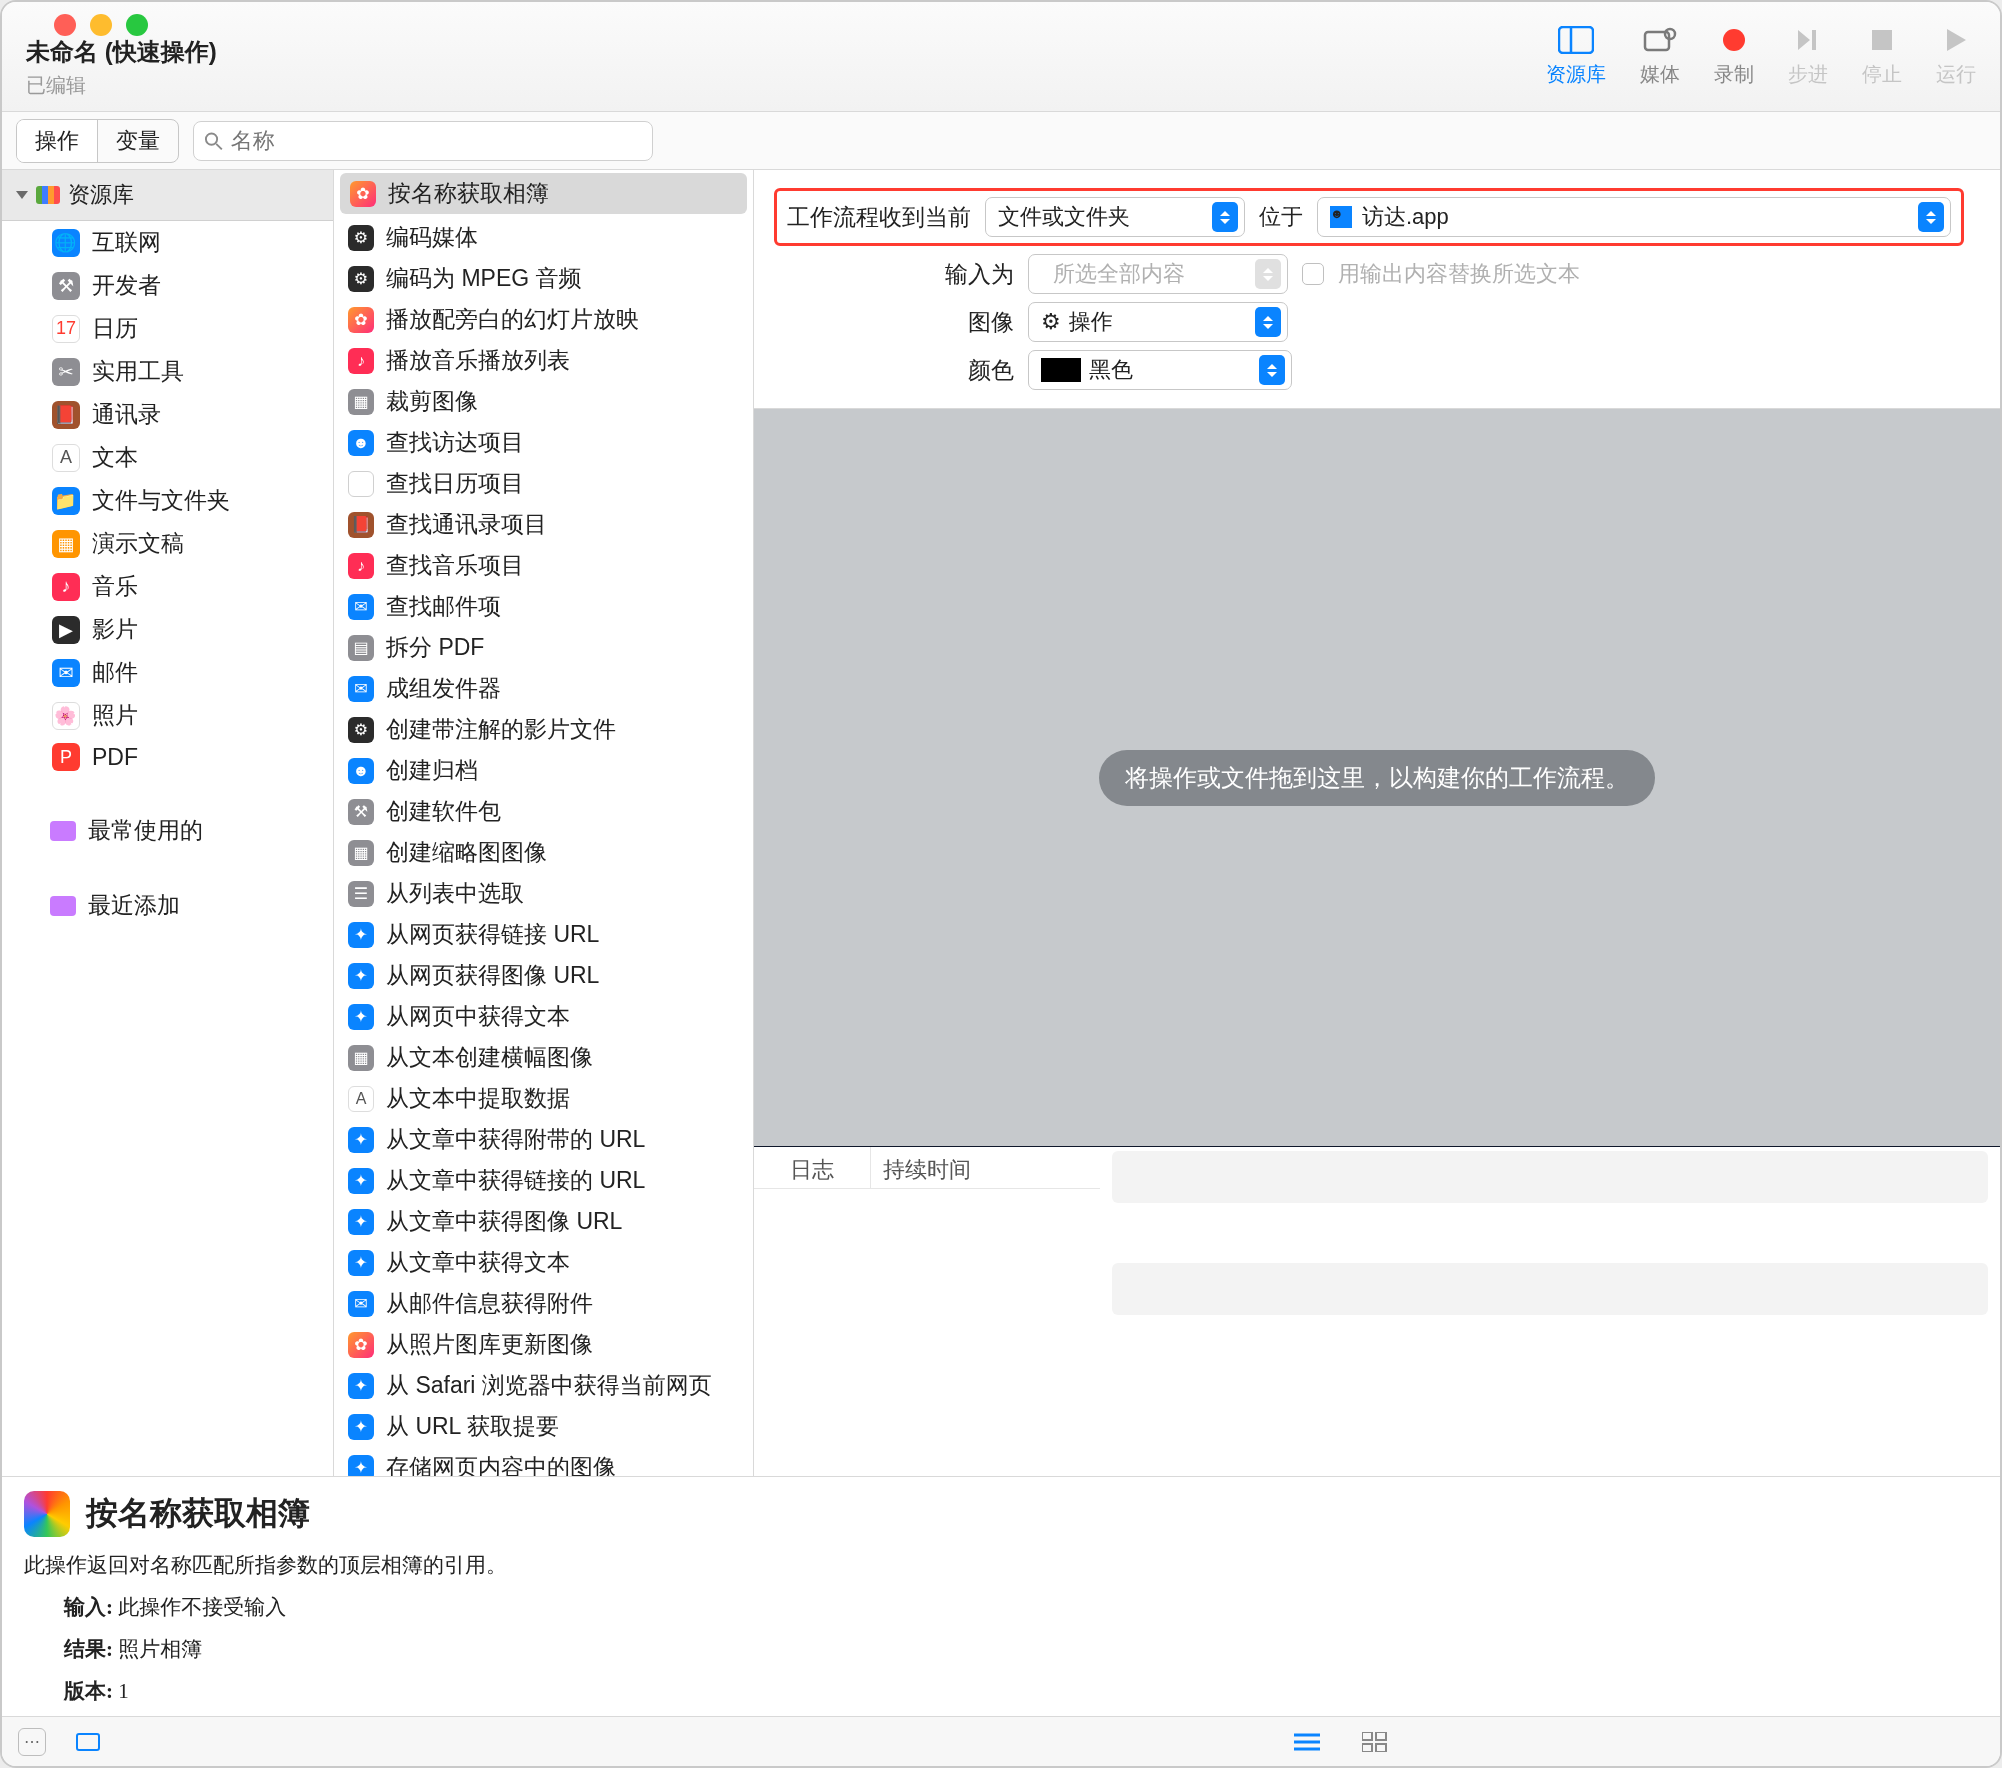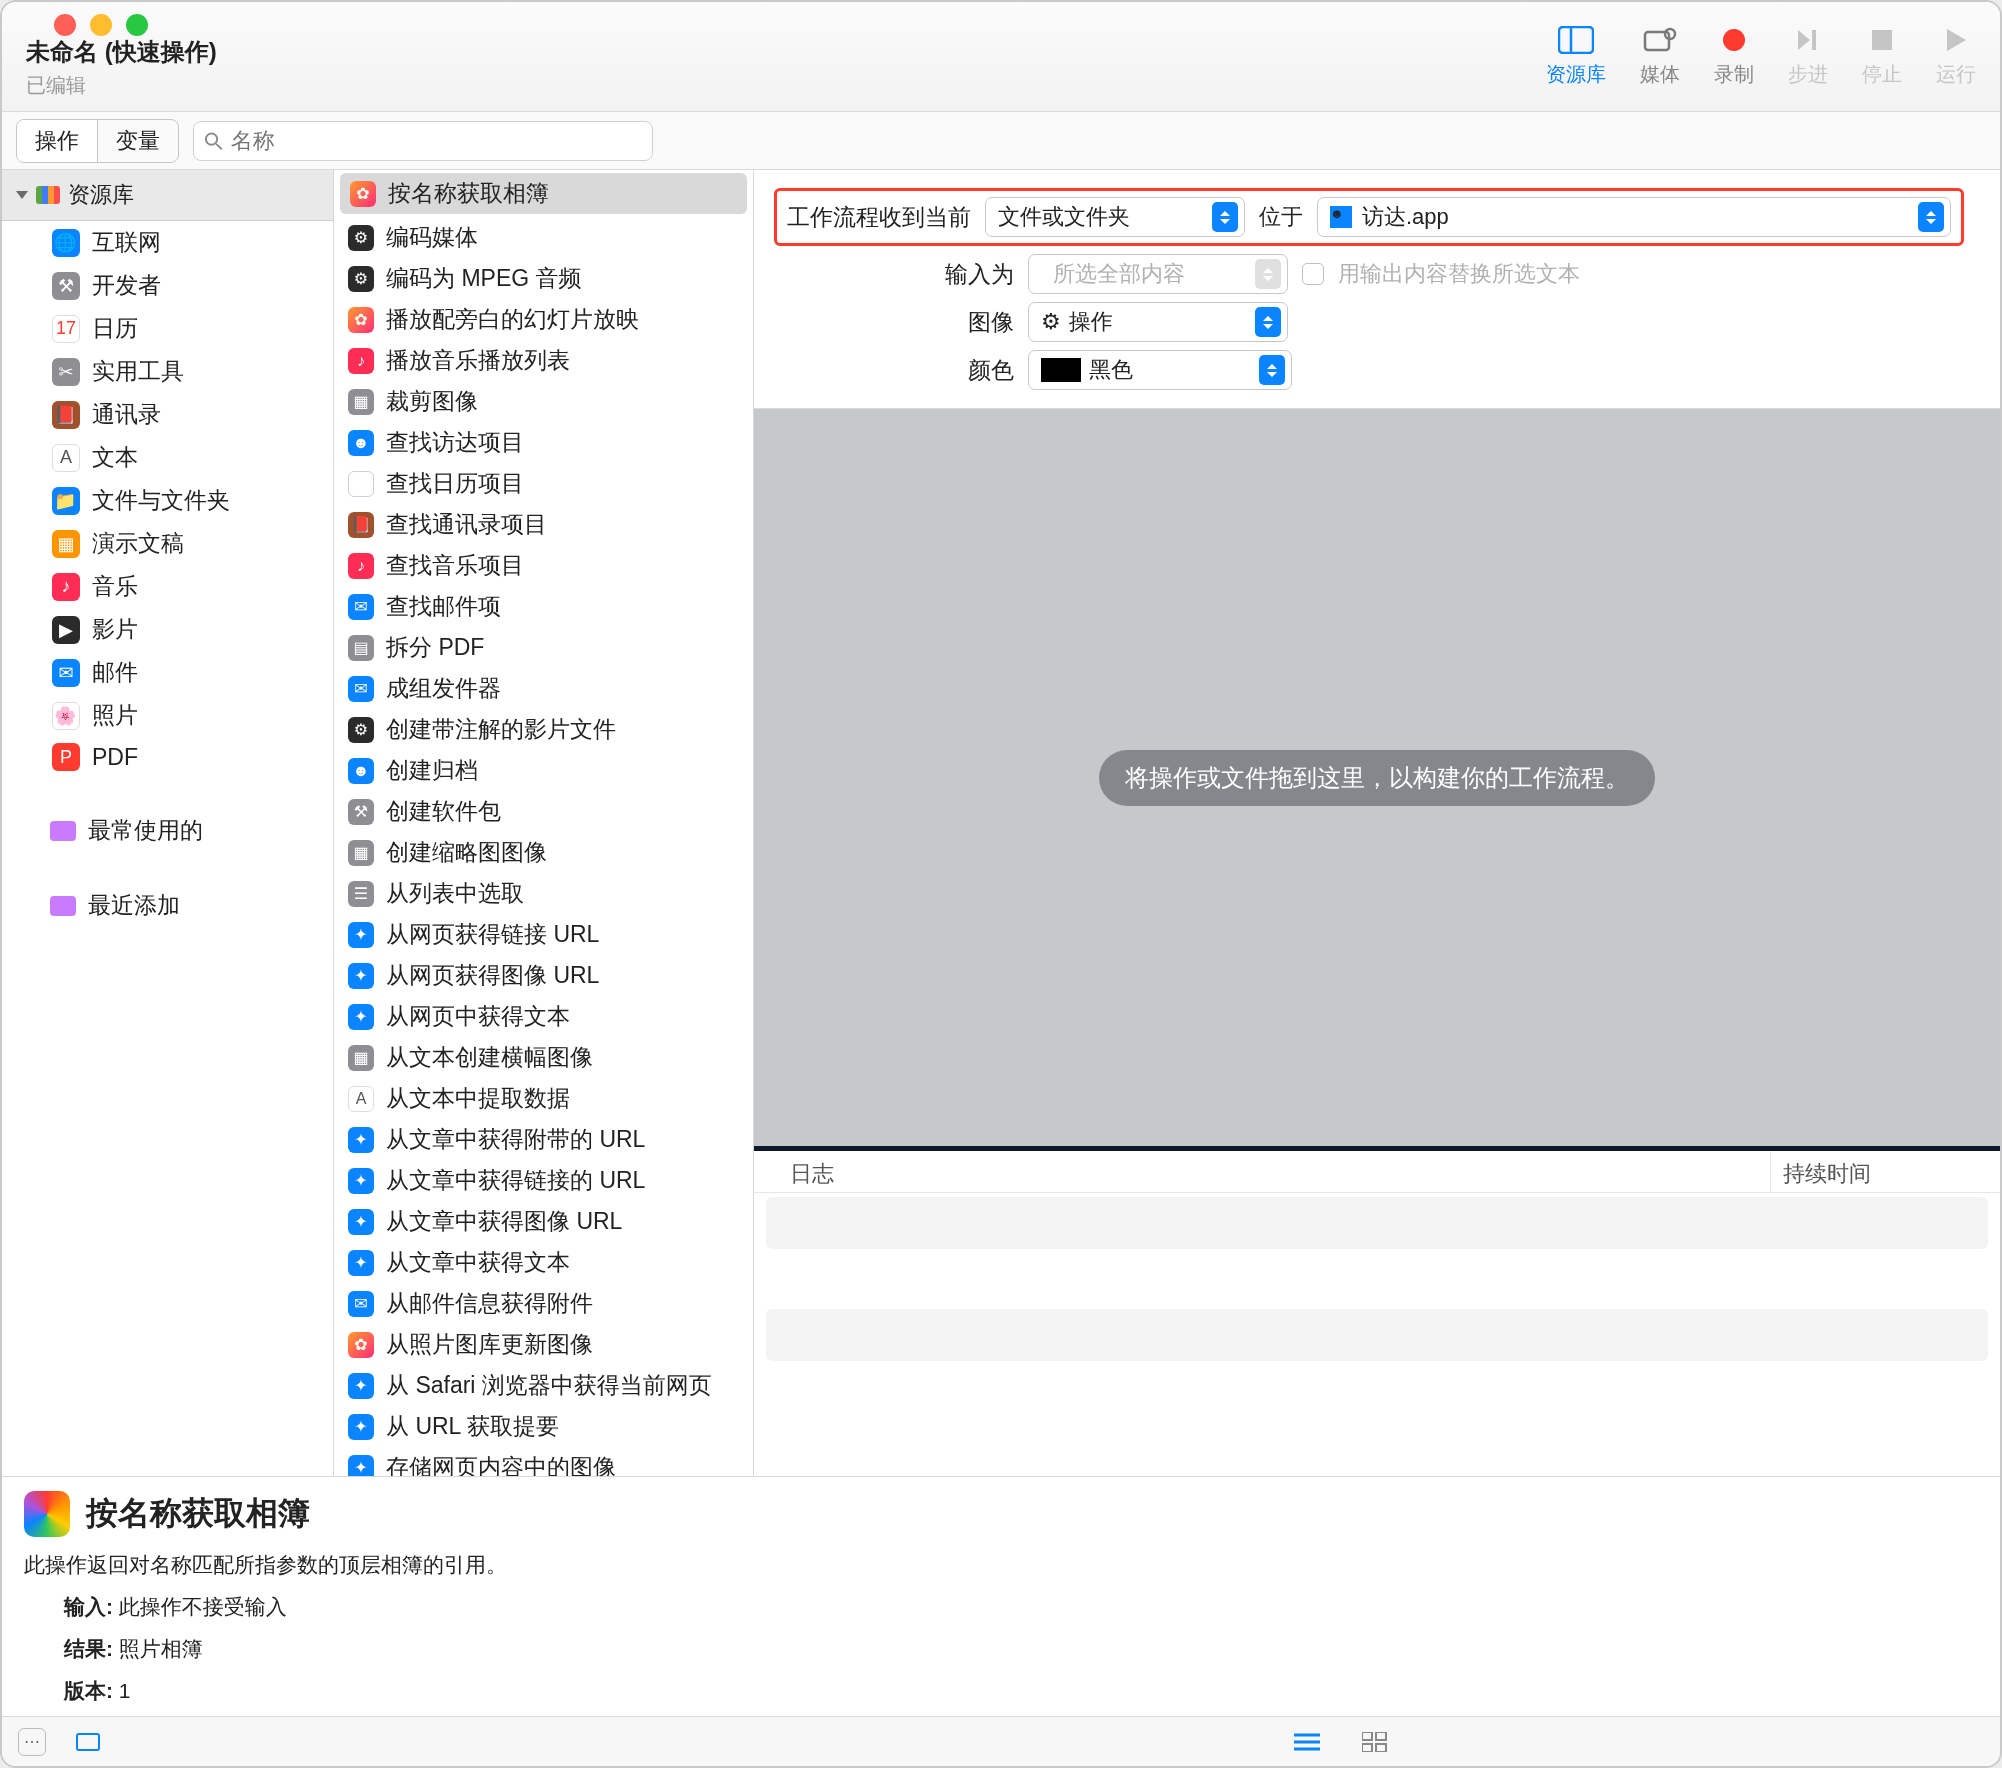--- a/index.html
+++ b/index.html
@@ -76,35 +76,35 @@
 .popup.dis .end { background:#e0e0e0; }
 .chk { width:22px;height:22px;border:1px solid #c0c0c0;border-radius:5px;background:#fff; }
 .swatch{width:40px;height:24px;background:#000;margin-right:8px;}
 .redbox { border:3px solid #ff3b30; border-radius:6px; padding:6px 10px; display:flex; align-items:center; gap:14px; }
 
 
 .canvas { flex:1; background:#c6c9cc; display:flex; align-items:center; justify-content:center; position:relative; }
 .canvas-hint { background:rgba(120,124,129,0.85); color:#fff; padding:12px 26px; border-radius:30px; font-size:24px; }
 
 
-.logpanel { height:330px; border-top:5px solid #0f172a; display:flex; flex-direction:column; background:#fff; }
+.logpanel { height:330px; border-top:1px solid #0f172a; display:flex; flex-direction:row; background:#fff; }
 .loghead { display:flex; height:42px; border-bottom:1px solid #e6e6e6; font-size:22px; color:#555; }
 .loghead > div:first-child { flex:1; padding:8px 36px; }
 .loghead > div:last-child { width:230px; padding:8px 12px; border-left:1px solid #e6e6e6; }
 .logbody { flex:1; overflow:auto; }
 .logrow { height:52px; margin:4px 12px; }
 .logrow.alt { background:#f3f3f3; border-radius:6px; }
 
 
 .descpanel { height:240px; border-top:1px solid #d9d9d9; background:#fff; padding:14px 22px; overflow:hidden; }
 .desc-h { display:flex; align-items:center; gap:16px; }
 .desc-h .photos-ic { width:46px;height:46px;border-radius:10px;background:conic-gradient(#ff3b30,#ff9500,#ffcc00,#34c759,#0a84ff,#af52de,#ff3b30); }
 .desc-h h2 { font-size:32px; font-weight:700; }
 .desc-body { margin-top:14px; font-size:21px; }
-.desc-kv { margin-top:14px; padding-left:40px; font-size:21px; }
+.desc-kv { margin-top:14px; padding-left:40px; font-size:21px;font-family:Liberation Serif, serif; }
 .desc-kv b { font-weight:600; }
 
 
 .status { height:50px; border-top:1px solid #d9d9d9; display:flex; align-items:center; padding:0 16px; gap:30px; background:#f7f7f7; }
 .status .sbtn { width:28px;height:28px;border:1px solid #bdbdbd;border-radius:6px;display:flex;align-items:center;justify-content:center;font-size:16px;color:#666; }
 .status .blue-sq { width:24px;height:18px;border:2px solid #0a84ff;border-radius:3px; }
 .status .viewbtn { width:38px;height:28px;display:flex;align-items:center;justify-content:center;color:#0a84ff; }
 .status .viewbtn.g { color:#888; }
 
 svg { display:block; }

